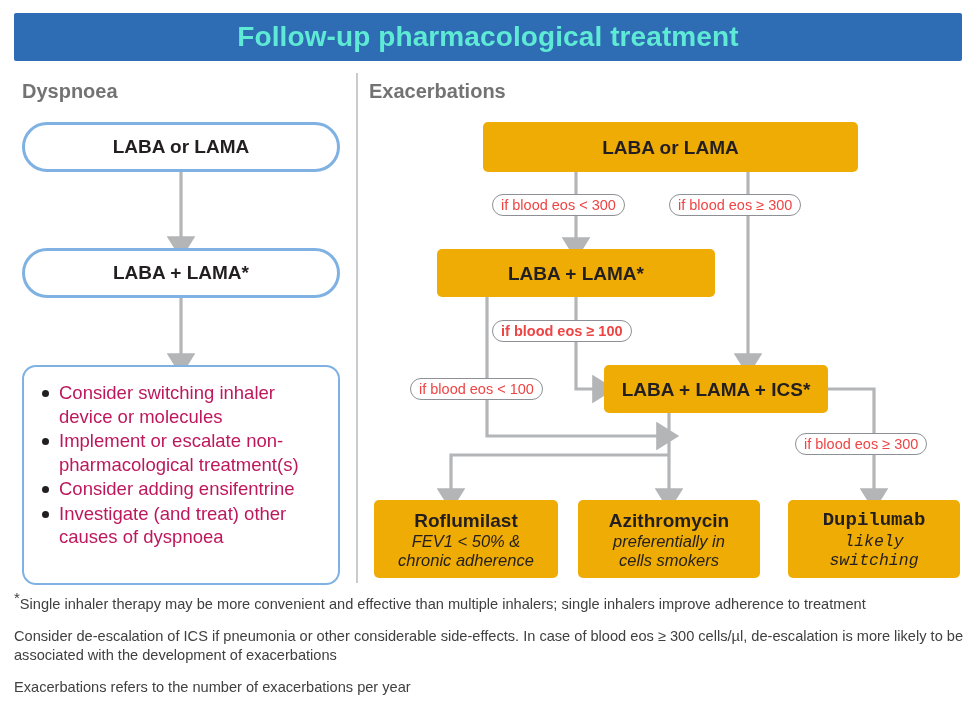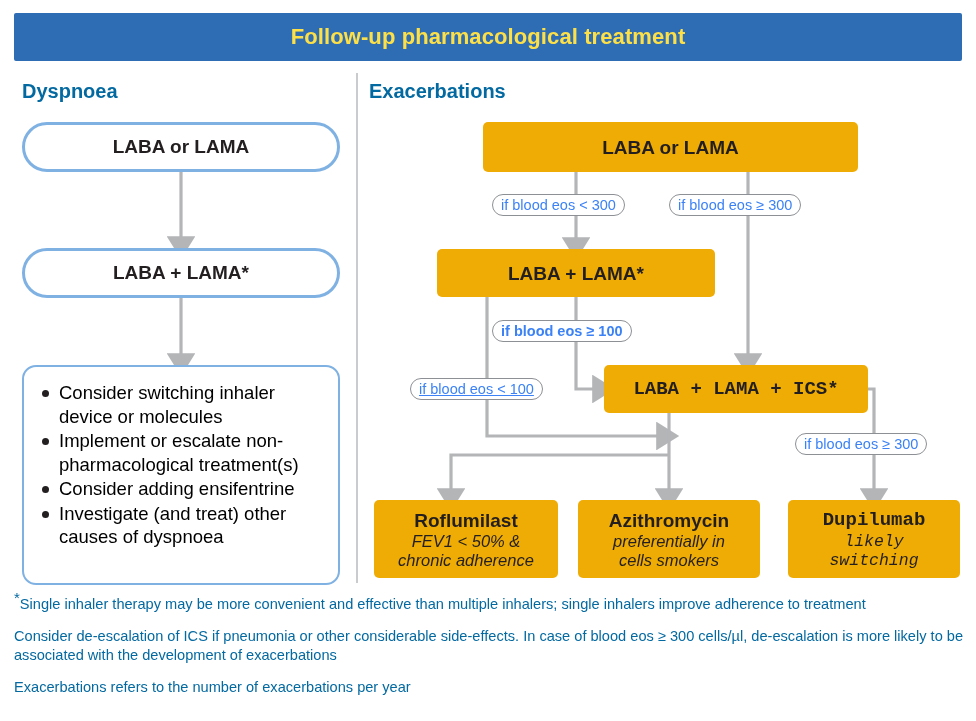--- a/index.html
+++ b/index.html
@@ -5,60 +5,60 @@
   html,body{margin:0;padding:0;background:#ffffff;}
   body{width:976px;height:721px;position:relative;
        font-family:"Liberation Sans","DejaVu Sans",sans-serif;
        color:#231f20;-webkit-font-smoothing:antialiased;}
 
   #stage{position:absolute;left:0;top:0;width:976px;height:721px;overflow:hidden;}
 
   
   .header-band{position:absolute;left:14px;top:13px;width:948px;height:48px;
     background:#2e6db4;border-radius:2px;display:flex;align-items:center;justify-content:center;}
-  .header-band .title{color:#fde047;font-size:22px;font-weight:bold;letter-spacing:.1px;}
+  .header-band .title{color:#5eead4;font-size:28px;font-weight:bold;letter-spacing:.1px;}
 
   
-  .col-heading{position:absolute;font-size:20px;font-weight:bold;color:#0369a1;}
+  .col-heading{position:absolute;font-size:20px;font-weight:bold;color:#737373;}
   #dys-heading{left:22px;top:80px;}
   #exa-heading{left:369px;top:80px;}
   .v-divider{position:absolute;left:356px;top:73px;width:2px;height:510px;background:#c9cbcd;}
 
   
   .pill-node{position:absolute;box-sizing:border-box;background:#ffffff;
     border:3px solid #7fb1e3;border-radius:28px;
     display:flex;align-items:center;justify-content:center;
     font-size:19px;font-weight:bold;color:#231f20;}
 
   .list-node{position:absolute;box-sizing:border-box;background:#ffffff;
     border:2px solid #7fb1e3;border-radius:14px;padding:14px 12px 10px 12px;}
   .list-node ul{margin:0;padding:0;list-style:none;}
   .list-node li{position:relative;padding-left:23px;font-size:18.5px;line-height:23.5px;
-    color:#000000;margin-bottom:1px;}
+    color:#be185d;margin-bottom:1px;}
   .list-node li:before{content:"";position:absolute;left:6px;top:9px;
     width:7px;height:7px;border-radius:50%;background:#231f20;}
 
   .orange-node{position:absolute;box-sizing:border-box;background:#efac05;
     border-radius:5px;display:flex;flex-direction:column;
     align-items:center;justify-content:center;color:#231f20;}
   .orange-node .n-title{font-size:19px;font-weight:bold;line-height:23px;}
   .orange-node .n-sub{font-size:16.5px;font-style:italic;line-height:19px;text-align:center;}
 
   
   .cond-pill{position:absolute;box-sizing:border-box;background:#ffffff;
     border:1px solid #8d9094;border-radius:11px;height:22px;
     display:flex;align-items:center;justify-content:center;
-    font-size:14.5px;color:#3b82f6;white-space:nowrap;padding:0 8px;z-index:5;}
+    font-size:14.5px;color:#ef4444;white-space:nowrap;padding:0 8px;z-index:5;}
 
   
   #wires{position:absolute;left:0;top:0;width:976px;height:721px;}
 
   
   .footnotes{position:absolute;left:14px;top:595px;width:952px;}
-  .fn{font-size:14.6px;line-height:19px;color:#0369a1;margin-bottom:13px;}
+  .fn{font-size:14.6px;line-height:19px;color:#404040;margin-bottom:13px;}
   .fn sup{font-size:15px;line-height:0;}
 </style>
 </head>
 <body>
 
 <div id="stage">
 
   <div class="header-band">
     <span class="title">Follow-up pharmacological treatment</span>
   </div>
@@ -113,21 +113,21 @@
   </div>
 
   <div class="orange-node" style="left:483px;top:122px;width:375px;height:50px;">
     <span class="n-title">LABA or LAMA</span>
   </div>
 
   <div class="orange-node" style="left:437px;top:249px;width:278px;height:48px;">
     <span class="n-title">LABA + LAMA*</span>
   </div>
 
-  <div class="orange-node" style="left:604px;top:365px;width:264px;height:48px;font-family:Liberation Mono, monospace;">
+  <div class="orange-node" style="left:604px;top:365px;width:224px;height:48px;">
     <span class="n-title">LABA + LAMA + ICS*</span>
   </div>
 
   <div class="orange-node" style="left:374px;top:500px;width:184px;height:78px;">
     <span class="n-title">Roflumilast</span>
     <span class="n-sub">FEV1 &lt; 50% &amp;</span>
     <span class="n-sub">chronic adherence</span>
   </div>
 
   <div class="orange-node" style="left:578px;top:500px;width:182px;height:78px;">
@@ -141,21 +141,21 @@
     <span class="n-sub">likely</span>
     <span class="n-sub">switching</span>
   </div>
 
   <div class="cond-pill" style="left:492px;top:194px;">if blood eos &lt; 300</div>
 
   <div class="cond-pill" style="left:669px;top:194px;">if blood eos ≥ 300</div>
 
   <div class="cond-pill" style="left:492px;top:320px;font-weight:bold;">if blood eos ≥ 100</div>
 
-  <div class="cond-pill" style="left:410px;top:378px;text-decoration:underline;">if blood eos &lt; 100</div>
+  <div class="cond-pill" style="left:410px;top:378px;">if blood eos &lt; 100</div>
 
   <div class="cond-pill" style="left:795px;top:433px;">if blood eos ≥ 300</div>
 
   <div class="footnotes">
     <div class="fn"><sup>*</sup><span>Single inhaler therapy may be more convenient and effective than multiple inhalers; single inhalers improve adherence to treatment</span></div>
     <div class="fn">Consider de-escalation of ICS if pneumonia or other considerable side-effects. In case of blood eos ≥ 300 cells/µl, de-escalation is more likely to be associated with the development of exacerbations</div>
     <div class="fn">Exacerbations refers to the number of exacerbations per year</div>
   </div>
 
 </div>

